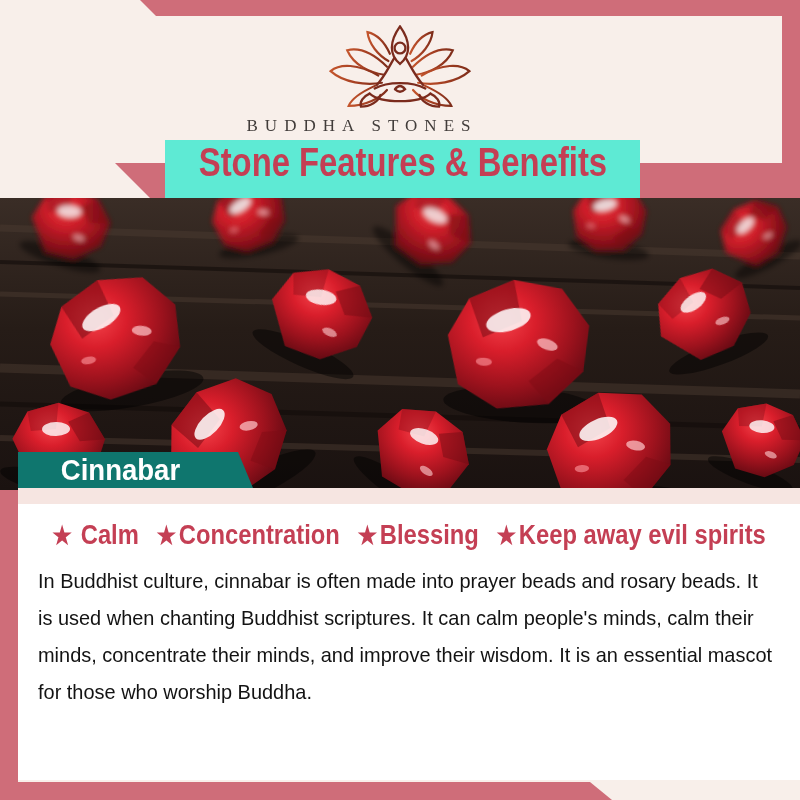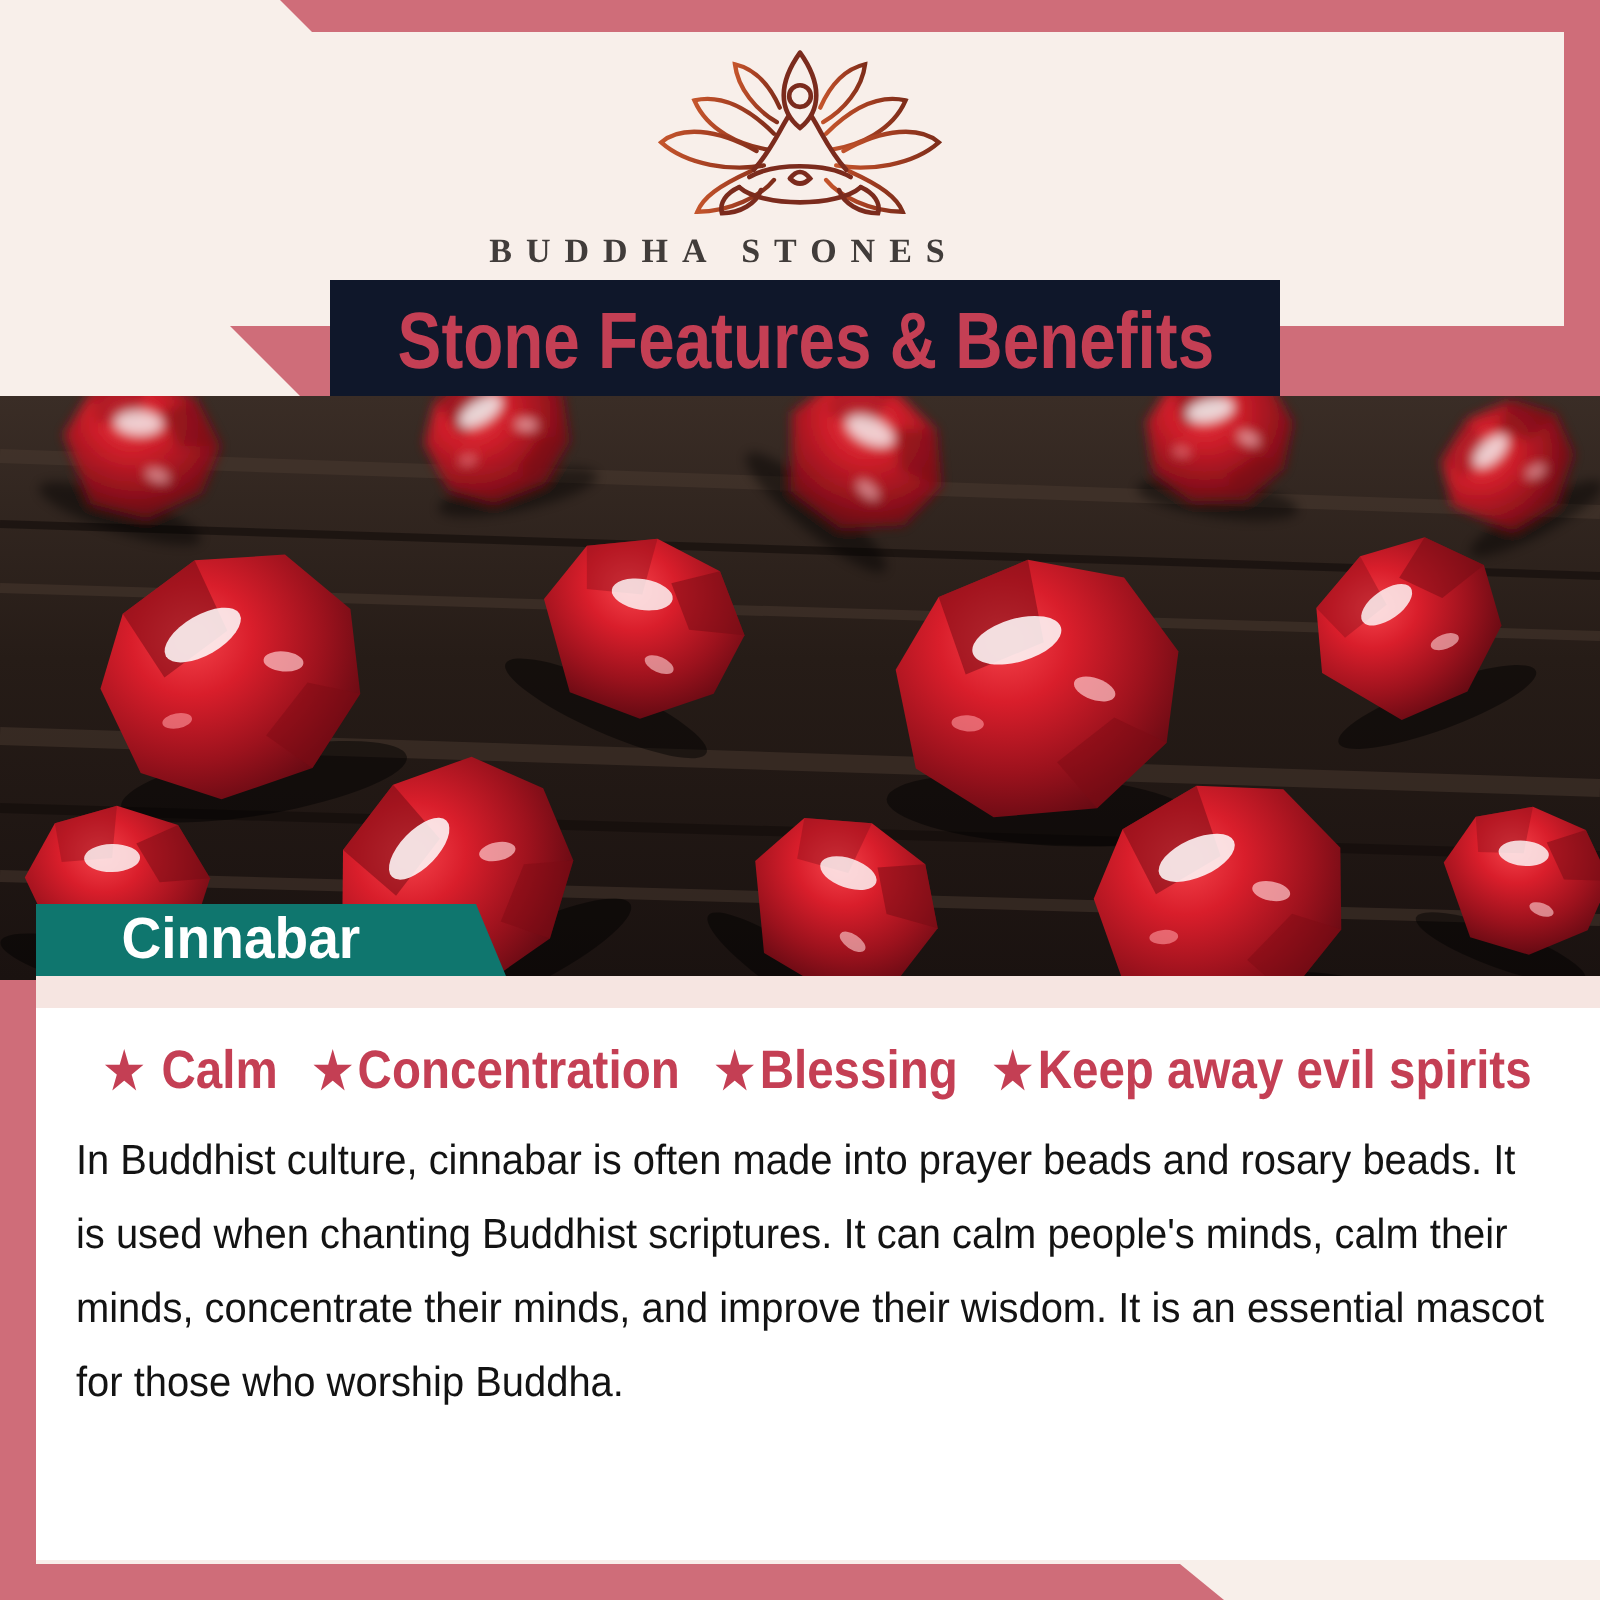--- a/index.html
+++ b/index.html
@@ -18,25 +18,25 @@
   #left-ribbon-overlay{position:absolute;left:0;top:198px;width:18px;height:292px;
     background:rgba(226,131,141,.55);}
   #left-ribbon{position:absolute;left:0;top:490px;width:18px;height:310px;}
   #bottom-ribbon{position:absolute;left:0;top:782px;width:612px;height:18px;
     clip-path:polygon(0 0,590px 0,612px 100%,0 100%);}
 
   
   #brand-logo{position:absolute;left:290px;top:22px;width:220px;height:94px;}
   #brand-name{position:absolute;left:0;top:116px;width:724px;text-align:center;
     font-family:"Liberation Serif",serif;font-size:17px;letter-spacing:7px;
-    color:#413c3a;font-weight:bold;}
+    color:#413c3a;}
   #title-banner-bg{position:absolute;left:115px;top:163px;width:685px;height:35px;
     clip-path:polygon(0 0,100% 0,100% 100%,35px 100%);}
   #title-box{position:absolute;left:165px;top:140px;width:475px;height:63px;
-    background:#0f172a;display:flex;align-items:center;justify-content:center;}
+    background:#5eead4;display:flex;justify-content:center;}
   #page-title{font-size:40px;font-weight:bold;color:#c43f54;white-space:nowrap;
     display:inline-block;transform:scaleX(.82);transform-origin:center;}
 
   
   #stones-photo{position:absolute;left:0;top:198px;width:800px;height:292px;}
 
   
   #stone-name-banner{position:absolute;left:18px;top:452px;width:235px;height:36px;
     background:#0f766e;clip-path:polygon(0 0,220px 0,235px 100%,0 100%);
     display:flex;align-items:center;}

